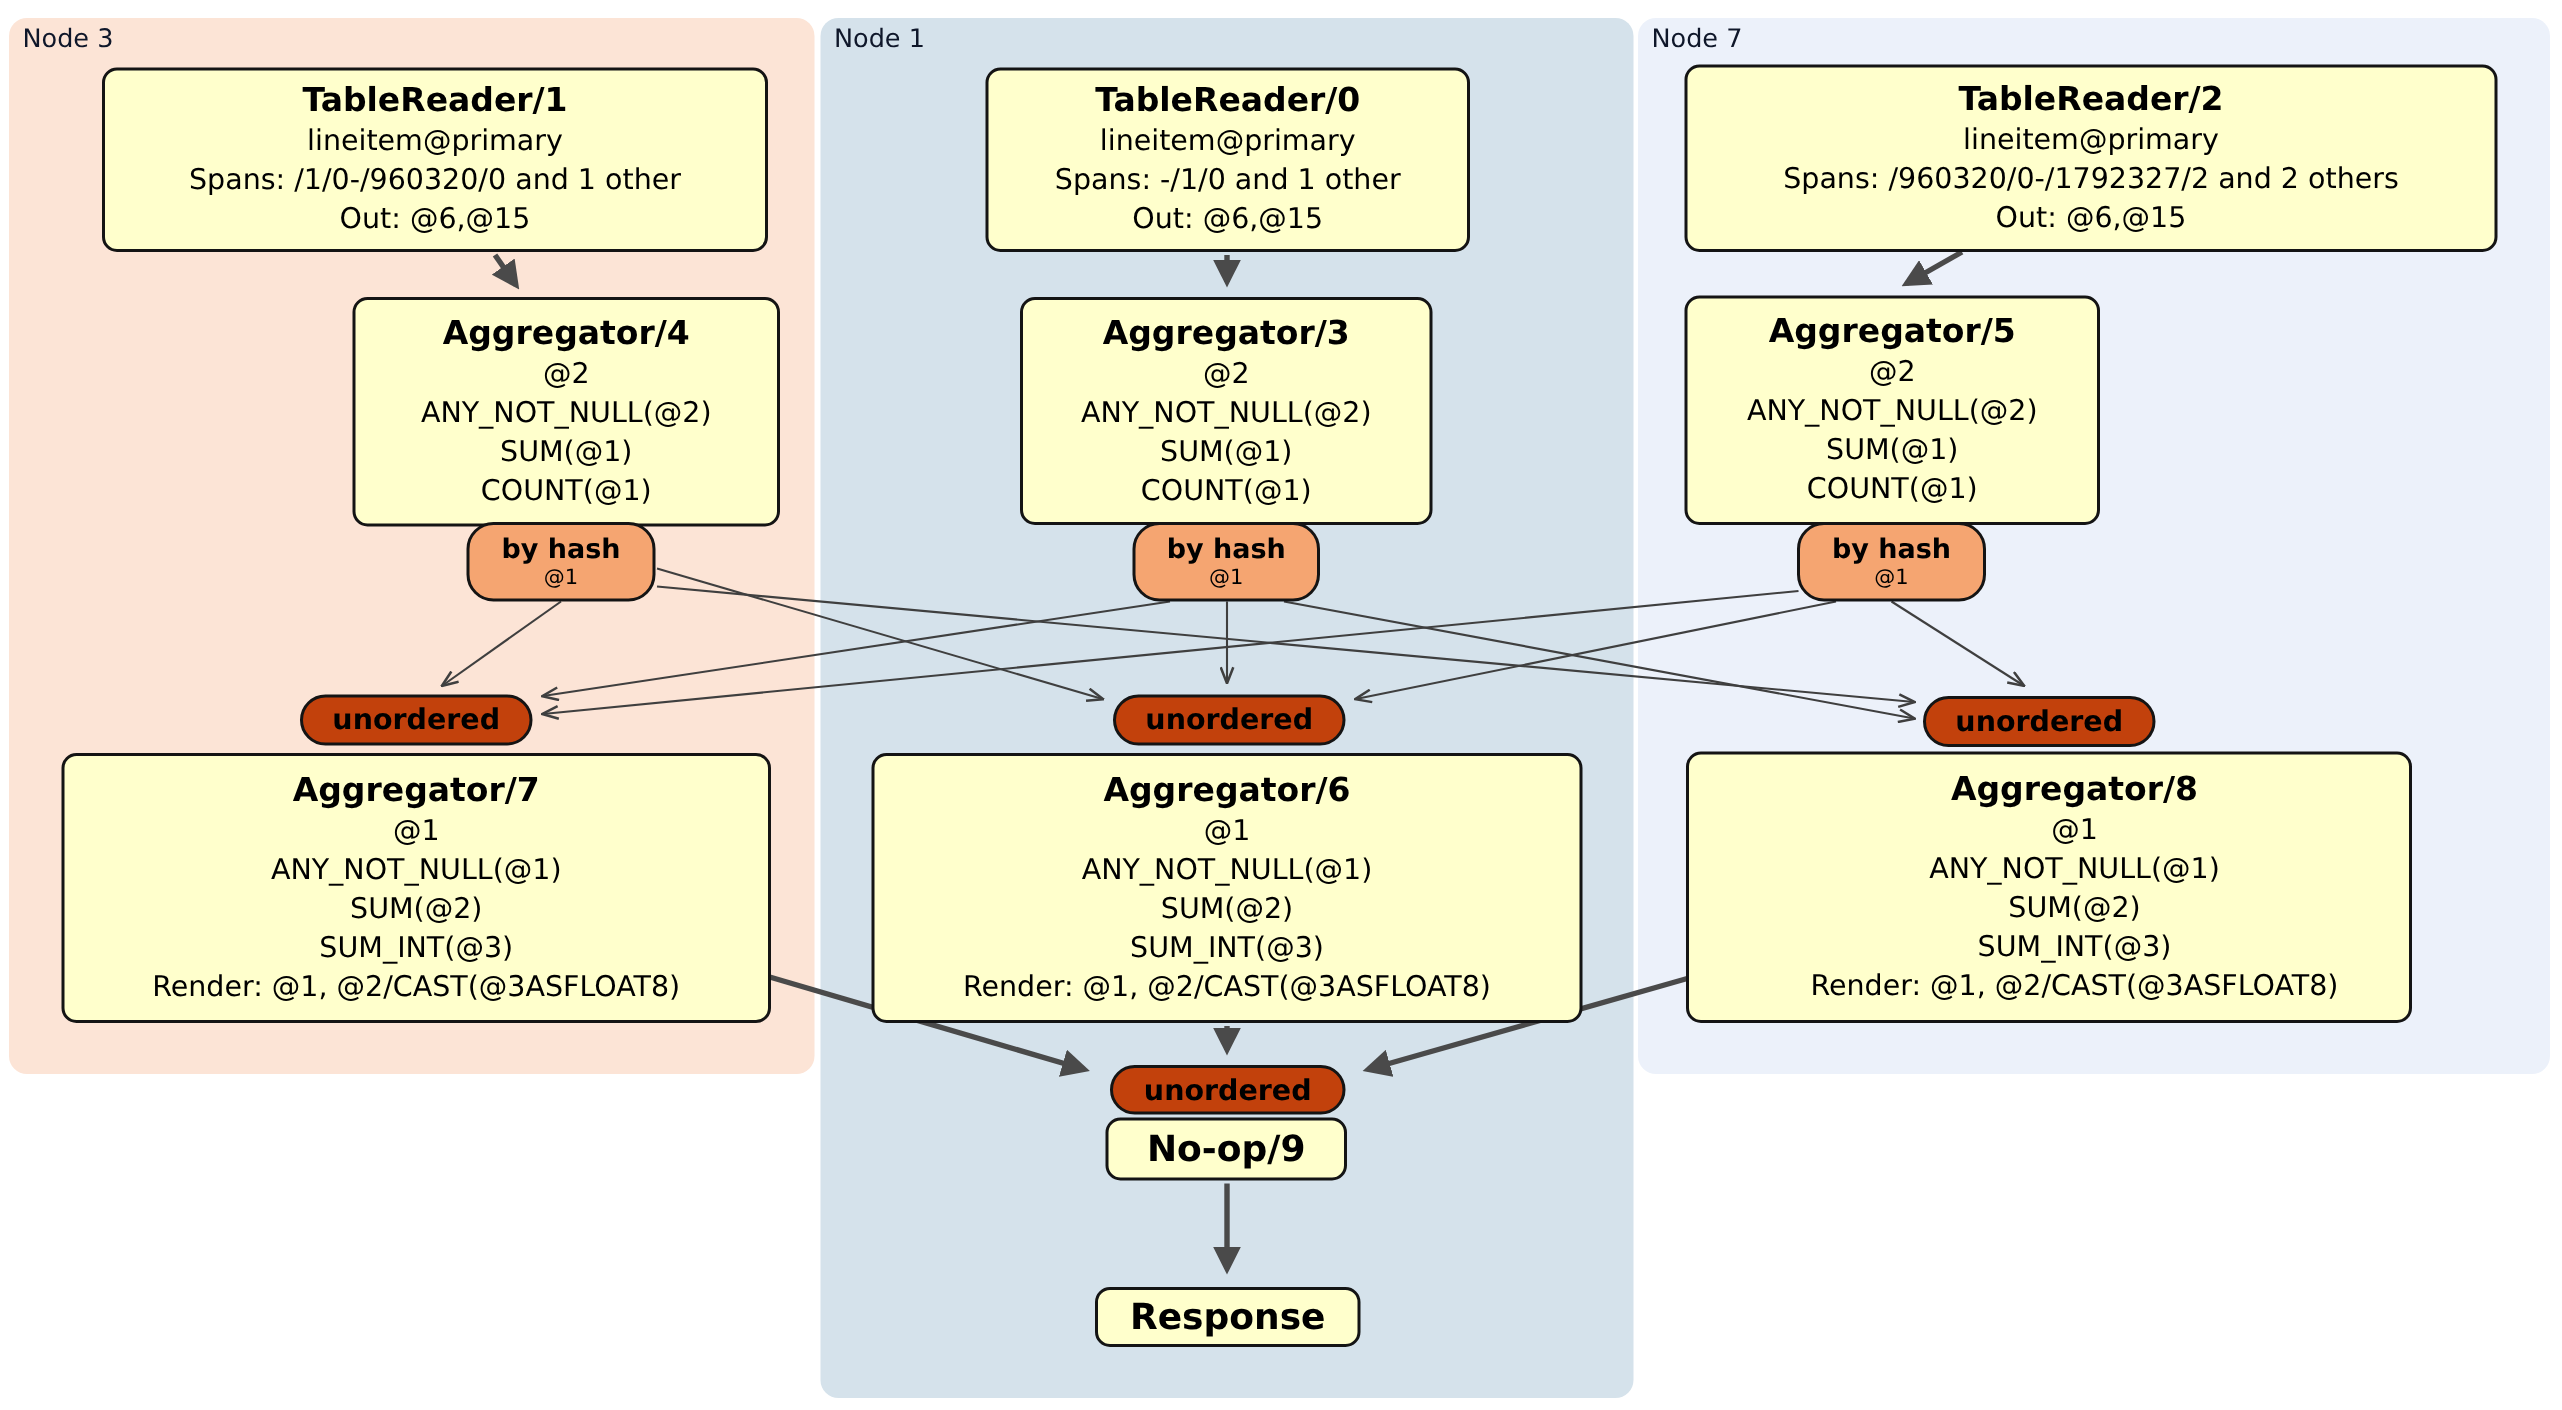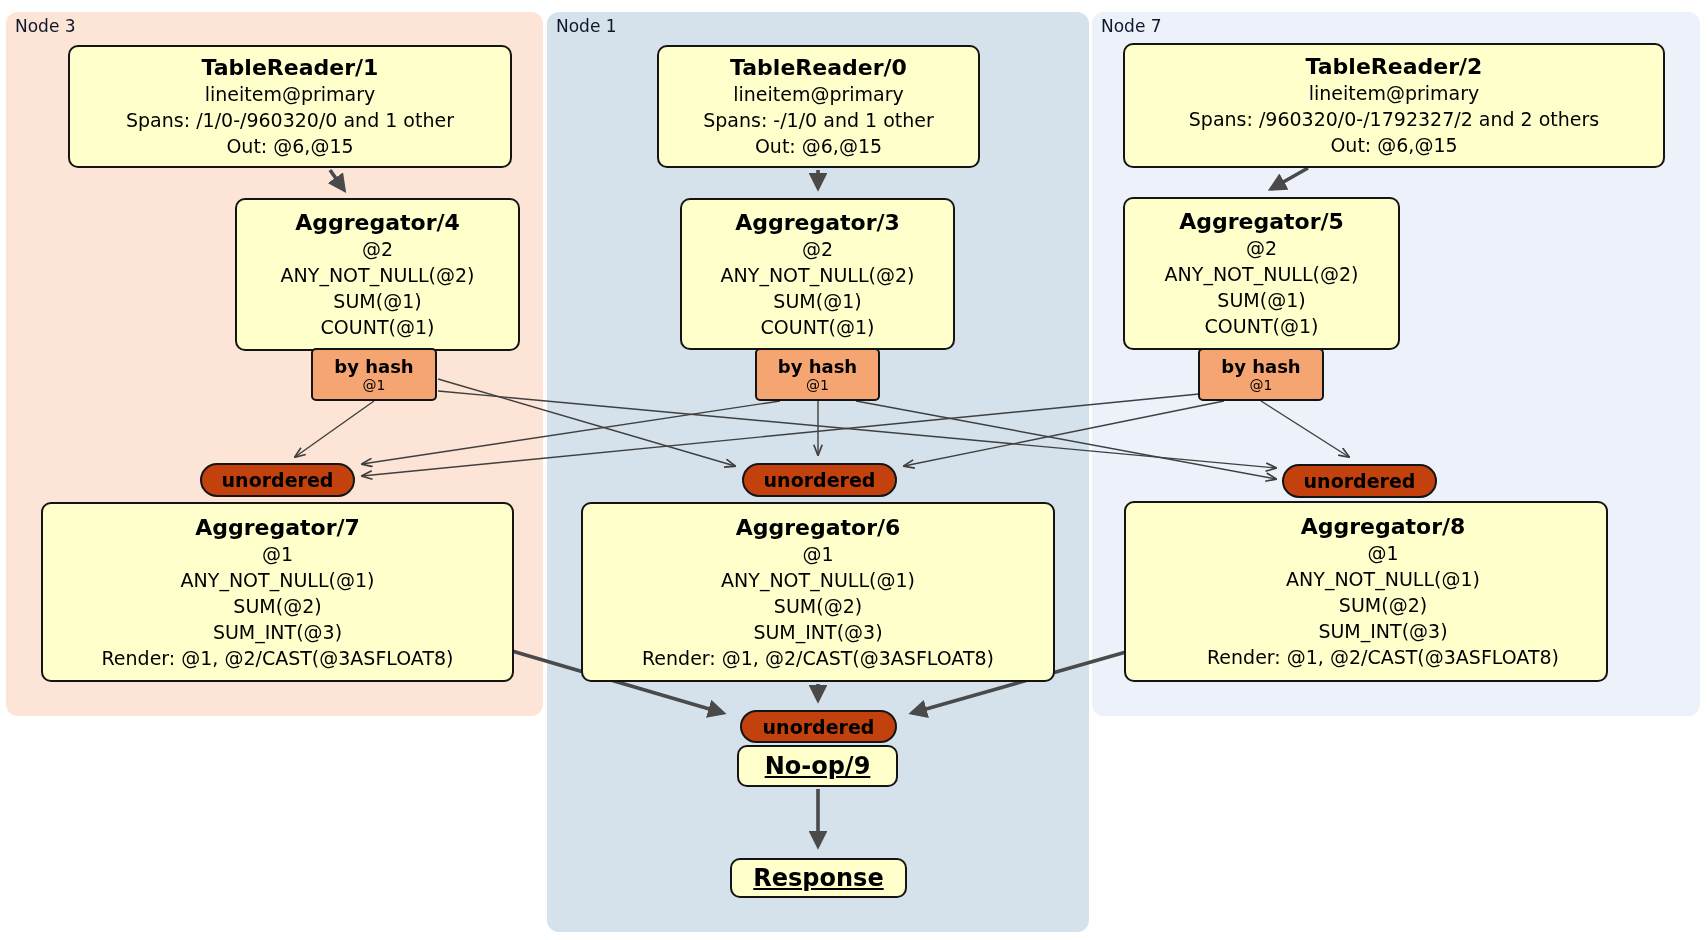--- a/index.html
+++ b/index.html
@@ -15,31 +15,31 @@
   svg.edges{position:absolute;left:0;top:0;z-index:2;}
   .nbox{
     position:absolute;z-index:3;background:#ffffcc;border:2px solid #141414;
     border-radius:10px;display:flex;flex-direction:column;justify-content:center;
     align-items:center;text-align:center;box-sizing:border-box;
   }
   .nbox .title{font-weight:bold;font-size:22px;line-height:27px;}
   .nbox .line{font-size:19px;line-height:26px;white-space:nowrap;}
   .hash{
     position:absolute;z-index:4;background:#f5a571;border:2px solid #141414;
-    border-radius:5px;display:flex;flex-direction:column;justify-content:center;
+    border-radius:18px;display:flex;flex-direction:column;justify-content:center;
     align-items:center;box-sizing:border-box;
   }
   .hash .hlabel{font-weight:bold;font-size:18px;line-height:21px;}
   .hash .hsub{font-size:14px;line-height:16px;}
   .pill{
     position:absolute;z-index:4;background:#c2410c;border:2px solid #141414;
     border-radius:17px;display:flex;justify-content:center;align-items:center;
     box-sizing:border-box;font-weight:bold;font-size:19px;
   }
-  .bigtitle{font-weight:bold;font-size:24px;text-decoration:underline;}
+  .bigtitle{font-weight:bold;font-size:24px;}
 </style>
 </head>
 <body>
 
 <div class="panel panel-node3">
   <div class="panel-label">Node 3</div>
 </div>
 <div class="panel panel-node1">
   <div class="panel-label">Node 1</div>
 </div>

